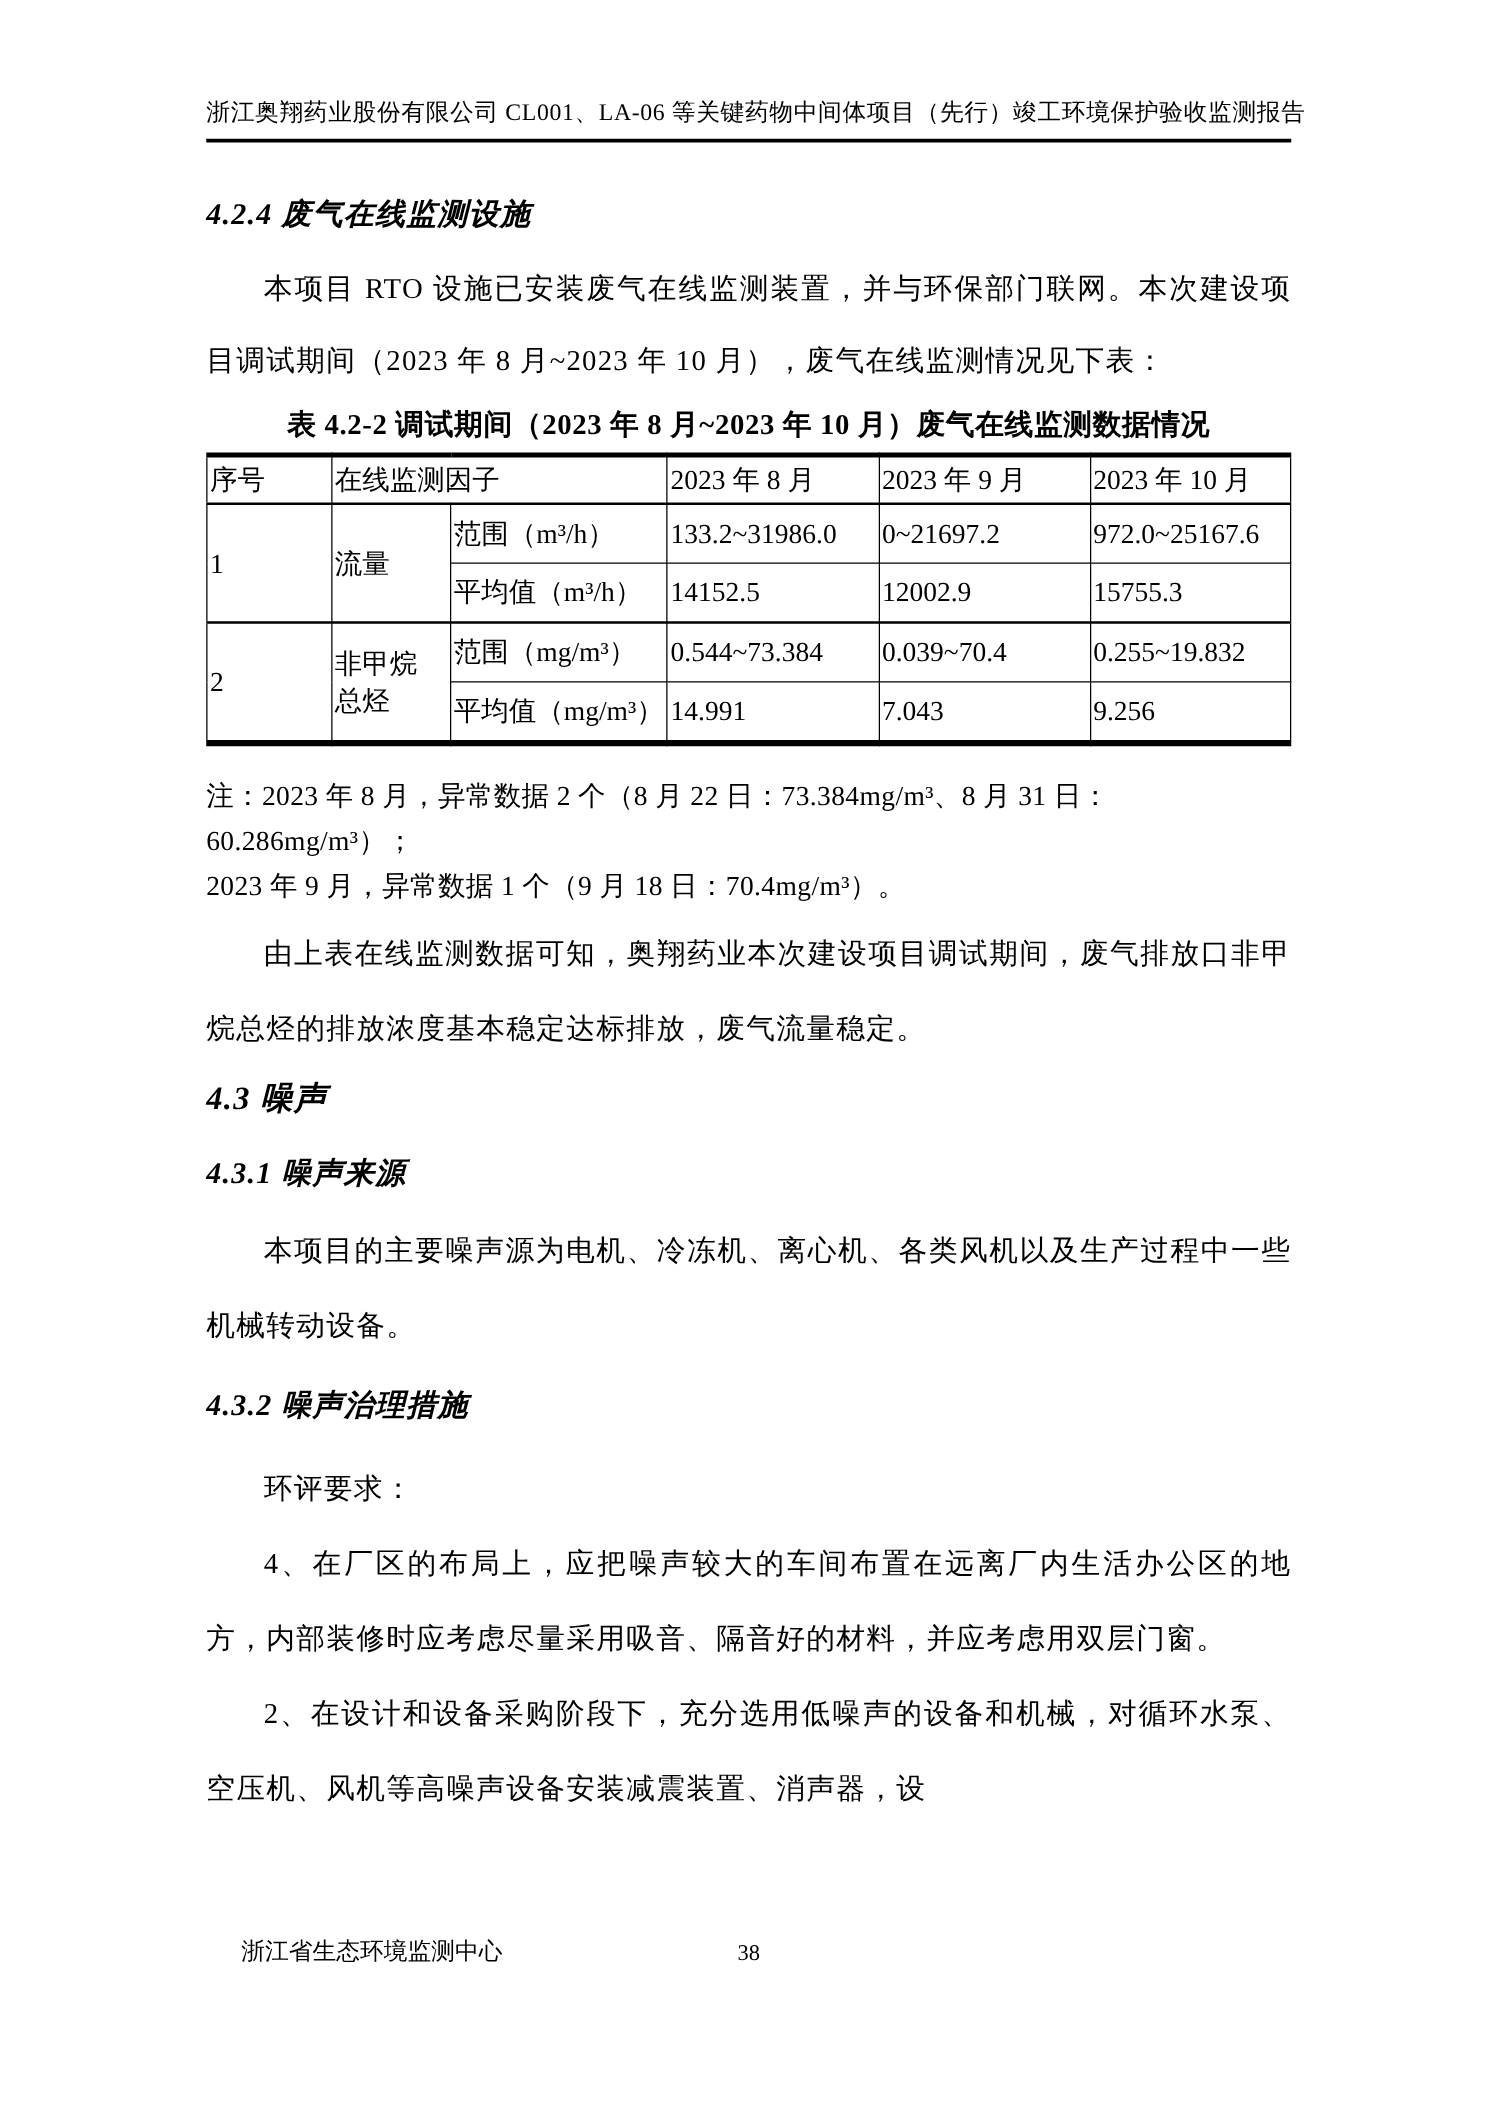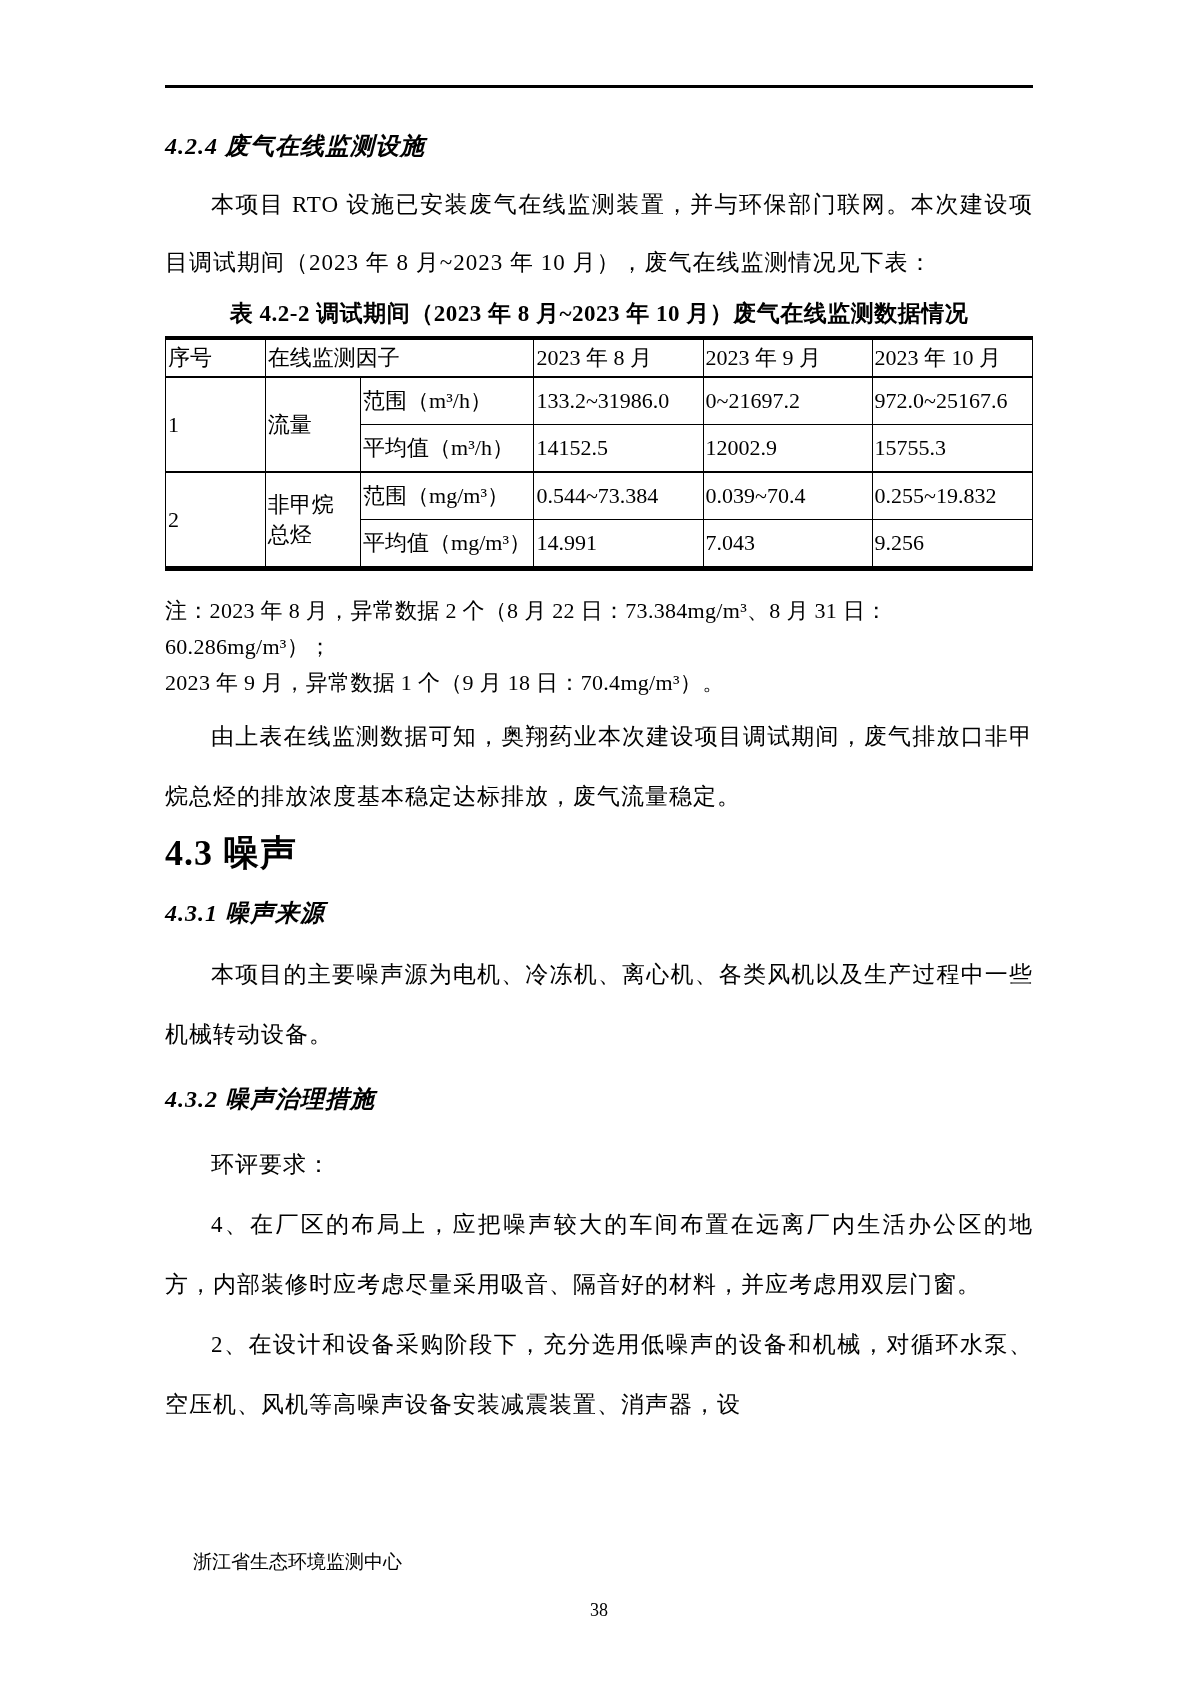--- a/index.html
+++ b/index.html
@@ -35,24 +35,25 @@
   .h3{
     font-weight:bold;
     font-size:24px;
     line-height:36px;
     margin:40px 0 0 0;
     letter-spacing:1px;
     font-style:italic;
   }
   .h2{
     font-weight:bold;
-    font-size:36px;
+    font-size:26px;
     line-height:40px;
     margin:6px 0 0 0;
     letter-spacing:1px;
+    font-style:italic;
   }
   .h3.mt-431{margin-top:22px;}
   .h3.mt-432{margin-top:16px;}
   
   .body-p{
     font-size:23px;
     line-height:60px;
     text-align:justify;
     text-indent:2em;
     letter-spacing:1px;
@@ -109,29 +110,29 @@
     width:868px;
     font-size:19px;
     line-height:26px;
   }
   .footer-org{
     position:absolute;left:28px;top:0;
   }
   .footer-pageno{
     position:absolute;left:50%;transform:translateX(-50%);top:0;
     font-size:18px;
-    margin-top:48px;
   }
 </style>
 </head>
 <body>
 
 <div class="page">
   <div class="content">
 
+    <div class="running-header-text">浙江奥翔药业股份有限公司 CL001、LA-06 等关键药物中间体项目（先行）竣工环境保护验收监测报告</div>
     <div class="header-rule"></div>
 
     <div class="h3">4.2.4 废气在线监测设施</div>
 
     <p class="body-p p1">本项目 RTO 设施已安装废气在线监测装置，并与环保部门联网。本次建设项目调试期间（2023 年 8 月~2023 年 10 月），废气在线监测情况见下表：</p>
 
     <div class="table-title">表 4.2-2 调试期间（2023 年 8 月~2023 年 10 月）废气在线监测数据情况</div>
 
     <table class="mon">
       <colgroup>

